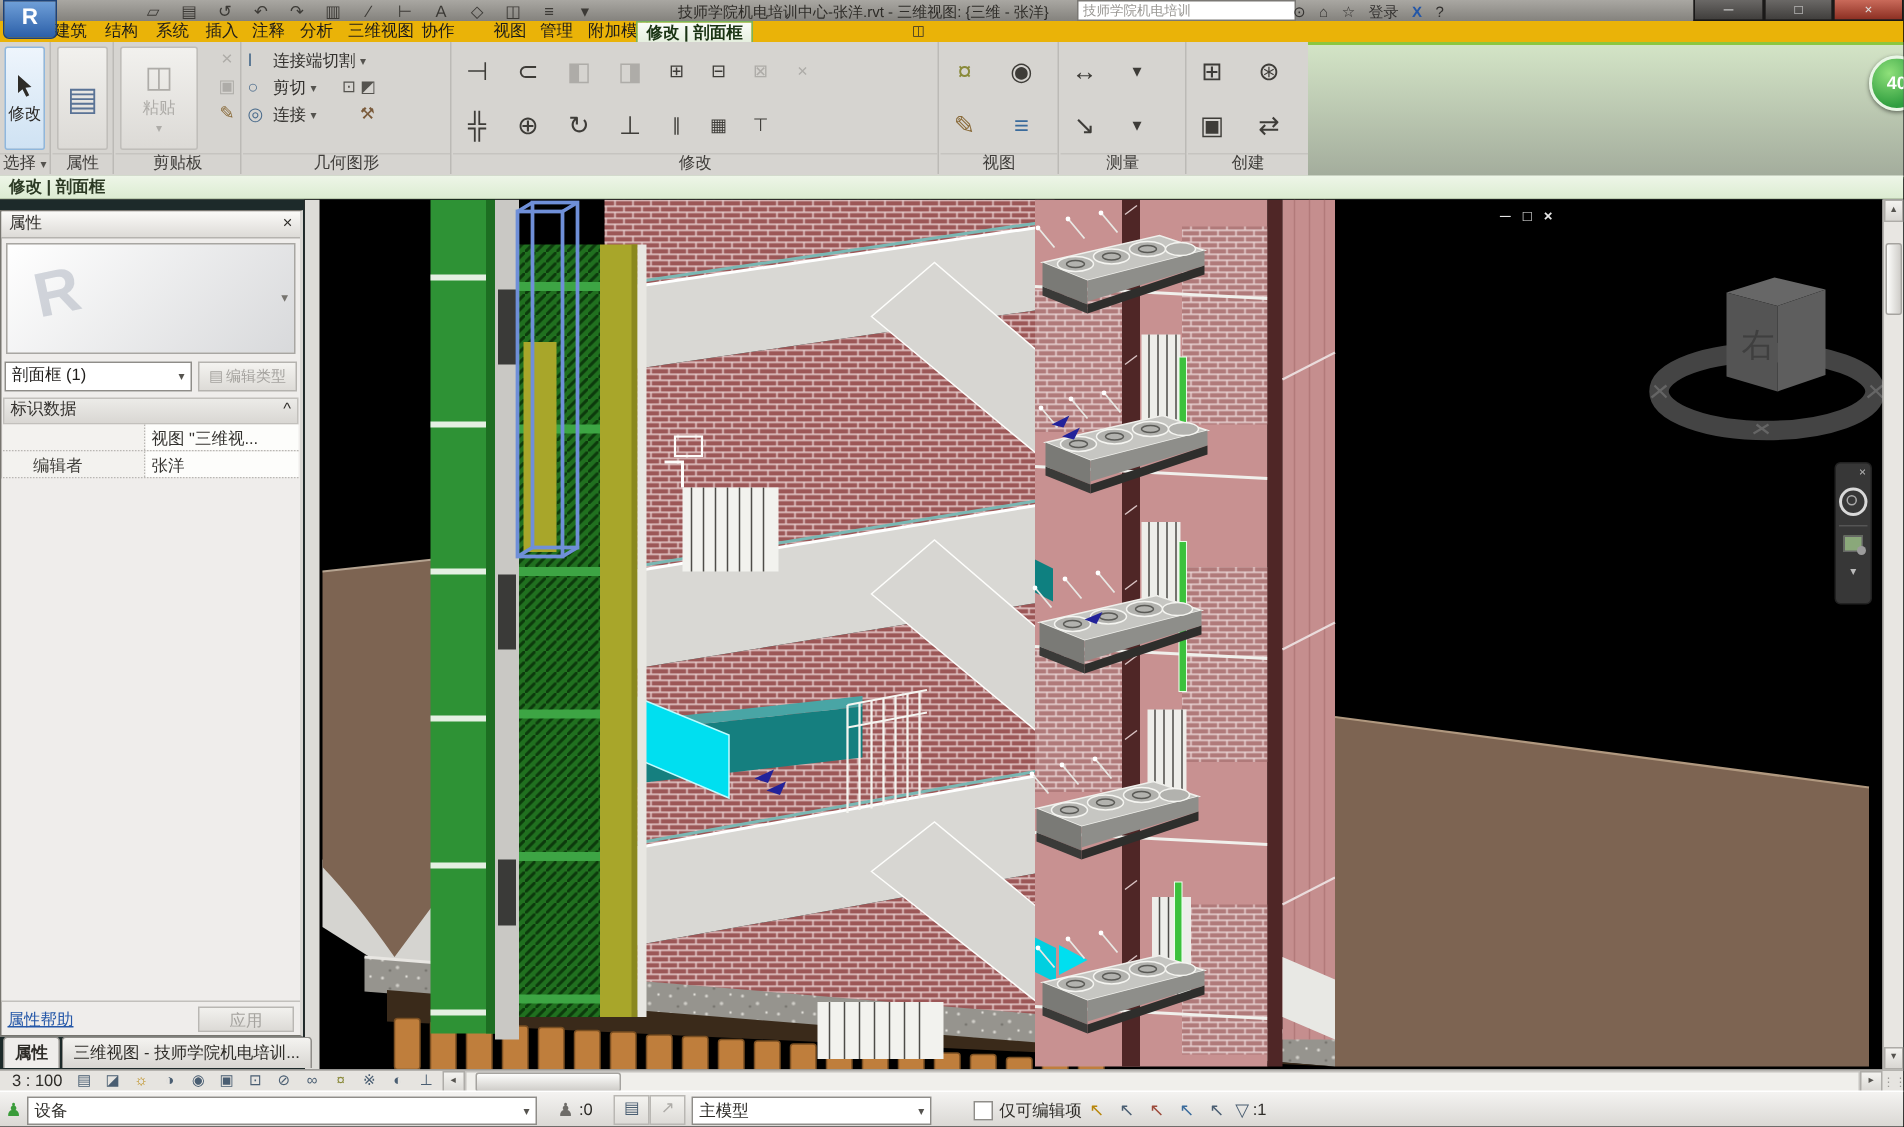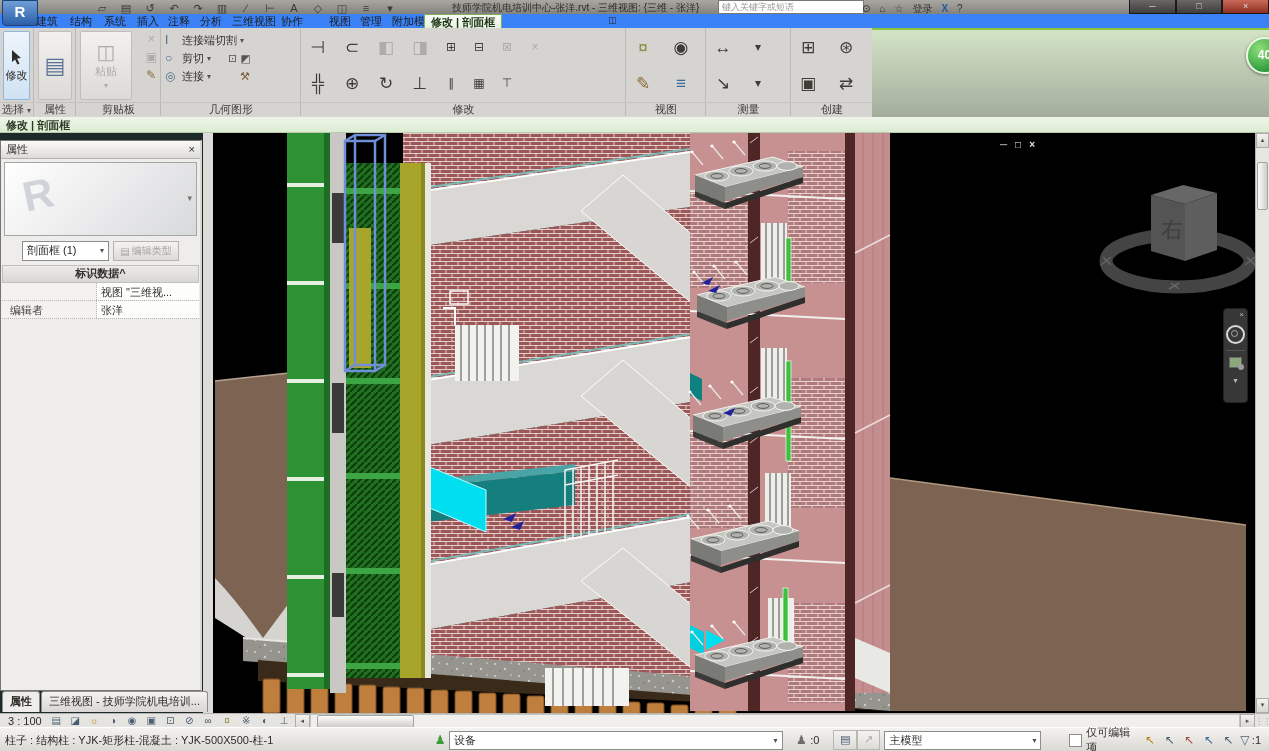--- a/index.html
+++ b/index.html
@@ -19,21 +19,21 @@
   .wtitle{position:absolute;left:452px;top:1px;width:300px;color:#2e2c28;font-size:10px;white-space:nowrap;overflow:hidden;}
   .tsearch{position:absolute;left:718px;top:0px;width:138px;height:12px;background:#fff;border:1px solid #7a7874;
     font-size:9px;color:#9a9894;padding:0 3px;line-height:12px;overflow:hidden;}
   .trlicons{position:absolute;left:862px;top:0;height:14px;display:flex;gap:9px;align-items:flex-end;color:#343230;font-size:10px;}
   .winbtns{position:absolute;right:0;top:0;width:140px;height:14px;background:#2e2c2a;display:flex;}
   .wb{flex:1;border:1px solid #1a1918;border-top:none;color:#ddd;font-size:9px;text-align:center;line-height:12px;
       background:linear-gradient(#6a6866,#403e3c);}
   .wb.close{background:linear-gradient(#c96a5a,#8c2f22);}
 
   
-  .tabrow{position:absolute;left:0;top:14px;width:1269px;height:14px;background:#3b82f6;}
+  .tabrow{position:absolute;left:0;top:14px;width:1269px;height:14px;background:#eab308;}
   .rtab{position:absolute;top:0;height:14px;line-height:14px;font-size:11px;color:#1d1c1a;padding:0 6px;}
   .rtab.active{background:linear-gradient(#fbfdf9,#e4eedd);color:#1a3313;border:1px solid #79b45c;border-bottom:none;
     font-weight:bold;top:0;height:14px;}
   .paneltoggle{position:absolute;left:608px;top:1px;color:#2e2c2a;font-size:9px;}
 
   
   .ribbon{position:absolute;left:0;top:28px;width:1269px;height:89px;background:#d6d4d0;border-bottom:1px solid #98a58e;}
   .panel{position:absolute;top:0;height:88px;border-right:1px solid #bcbab6;display:flex;flex-direction:column;background:#d6d4d0;}
   .pbody{flex:1;position:relative;}
   .plabel{height:13px;text-align:center;font-size:11px;color:#3f3d3a;line-height:12px;border-top:1px solid #c6c4c0;}
@@ -81,29 +81,29 @@
     border:1px solid #a5a39f;border-radius:2px;}
 
   
   .palette{position:absolute;left:0;top:7px;width:202px;height:551px;background:#efedeb;border:1px solid #77756f;
     border-right:2px solid #d8d6d2;display:flex;flex-direction:column;box-sizing:border-box;}
   .pal-title{height:17px;background:linear-gradient(#fbfaf8,#dddbd7);border-bottom:1px solid #b5b3af;
     font-size:11px;color:#2e2c28;line-height:16px;padding:0 5px;display:flex;justify-content:space-between;}
   .pal-preview{height:72px;margin:3px;background:linear-gradient(135deg,#ffffff,#d8d9db);border:1px solid #a8a6a2;position:relative;}
   .ghostR{position:absolute;left:18px;top:8px;font-size:42px;font-weight:bold;color:#8a93a5;opacity:.35;transform:rotate(-12deg);}
   .prev-arrow{position:absolute;right:4px;top:30px;font-size:9px;color:#76746f;}
-  .pal-typerow{height:24px;display:flex;align-items:center;gap:4px;padding:0 21px;}
+  .pal-typerow{height:24px;display:flex;align-items:center;gap:4px;padding:0 2px;}
   .typebox{flex:1;height:18px;background:#fff;border:1px solid #8f8d89;font-size:11px;line-height:17px;padding:0 4px;
     display:flex;justify-content:space-between;color:#1e1c1a;}
   .edittype{width:66px;height:20px;border:1px solid #b5b3af;background:linear-gradient(#f4f3f0,#dddbd7);
     font-size:10px;color:#a5a39f;display:flex;align-items:center;gap:2px;justify-content:center;font-family:inherit;}
   .pal-sect{height:16px;background:linear-gradient(#ecebe8,#d9d7d3);border:1px solid #c2c0bc;margin:2px 1px 0;
-    font-size:11px;font-weight:bold;color:#33312e;line-height:15px;padding:0 4px;display:flex;justify-content:center;}
+    font-size:11px;font-weight:normal;color:#33312e;line-height:15px;padding:0 4px;display:flex;justify-content:space-between;}
   .prow{display:flex;height:17px;border-bottom:1px dotted #b9b7b3;font-size:11px;margin:0 1px;}
-  .prow .plab{width:95px;background:#f3f2ef;border-right:1px dotted #b9b7b3;color:#43413d;padding:2px 0 0 8px;box-sizing:border-box;}
+  .prow .plab{width:95px;background:#f3f2ef;border-right:1px dotted #b9b7b3;color:#43413d;padding:2px 0 0 20px;box-sizing:border-box;}
   .prow .pval{flex:1;background:#fdfdfb;color:#33312e;padding:2px 0 0 4px;white-space:nowrap;overflow:hidden;}
   .pal-fill{flex:1;background:#efedeb;}
   .pal-foot{height:22px;border-top:1px solid #c2c0bc;display:flex;align-items:center;justify-content:space-between;padding:0 4px;}
   .pal-foot a{font-size:11px;color:#2457a8;text-decoration:underline;}
   .applybtn{width:64px;height:17px;border:1px solid #b9b7b3;background:linear-gradient(#f2f1ee,#dcdad6);
     color:#a5a39f;font-size:11px;font-family:inherit;}
   .pal-tabs{position:absolute;left:0;top:558px;height:21px;display:flex;gap:1px;padding-left:2px;}
   .ptab{background:linear-gradient(#f4f3f0,#d8d6d2);border:1px solid #8f8d89;border-bottom:none;border-radius:3px 3px 0 0;
     font-size:11px;color:#2e2c28;padding:2px 7px 0;white-space:nowrap;}
   .ptab.active{background:#efedeb;font-weight:bold;}
@@ -146,21 +146,21 @@
     <span class="ic">▥</span>
     <span class="ic">∕</span>
     <span class="ic">⊢</span>
     <span class="ic">A</span>
     <span class="ic">◇</span>
     <span class="ic">◫</span>
     <span class="ic">≡</span>
     <span class="ic">▾</span>
   </div>
   <div class="wtitle">技师学院机电培训中心-张洋.rvt - 三维视图: {三维 - 张洋}</div>
-  <div class="tsearch">键入关键字或短语</div>
+  <div class="tsearch">技师学院机电培训</div>
   <div class="trlicons">
     <span class="ic">⊙</span>
     <span class="ic">⌂</span>
     <span class="ic">☆</span>
     <span class="ic">登录</span>
     <span class="ic" style="color:#2457a8;font-weight:bold">X</span>
     <span class="ic">?</span>
   </div>
   <div class="winbtns">
     <div class="wb">─</div>
@@ -566,20 +566,24 @@
     </div>
     <div class="prow">
       <div class="plab" style="padding-left:8px"></div>
       <div class="pval">视图 "三维视...</div>
     </div>
     <div class="prow">
       <div class="plab">编辑者</div>
       <div class="pval">张洋</div>
     </div>
     <div class="pal-fill"></div>
+    <div class="pal-foot">
+      <a href="#">属性帮助</a>
+      <button class="applybtn">应用</button>
+    </div>
   </div>
   <div class="pal-tabs">
     <div class="ptab active">属性</div>
     <div class="ptab">三维视图 - 技师学院机电培训...</div>
   </div>
 </div>
 
 <div class="viewbar">
   <span class="vb-scale">3 : 100</span>
   <div class="vb-icons">
@@ -599,21 +603,20 @@
   </div>
   <div class="harrow">◂</div>
   <div class="htrack">
     <div class="hthumb"></div>
   </div>
   <div class="harrow">▸</div>
   <div class="grip">⋮⋮</div>
 </div>
 
 <div class="statusbar">
-  <div class="sel-info">柱子 : 结构柱 : YJK-矩形柱-混凝土 : YJK-500X500-柱-1</div>
   <span class="sb-ic" style="color:#3a9c3a">♟</span>
   <div class="combo" style="width:330px">
     <span>设备</span>
     <span class="dd">▾</span>
   </div>
   <span class="sb-ic" style="color:#6e6c68;margin-left:10px">♟</span>
   <span>:0</span>
   <div class="sb-btn" style="margin-left:14px">▤</div>
   <div class="sb-btn gray">↗</div>
   <div class="combo" style="width:150px;margin-left:4px">

